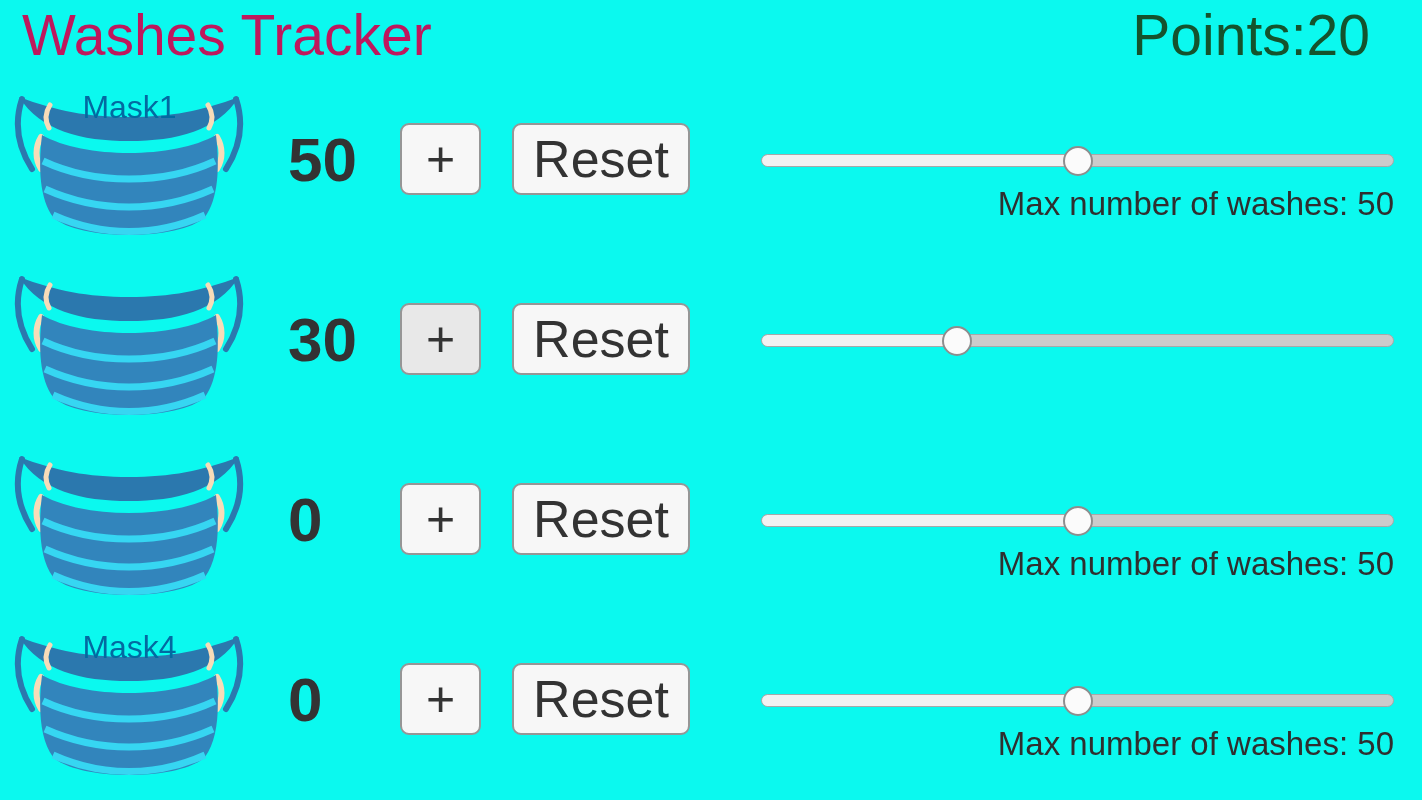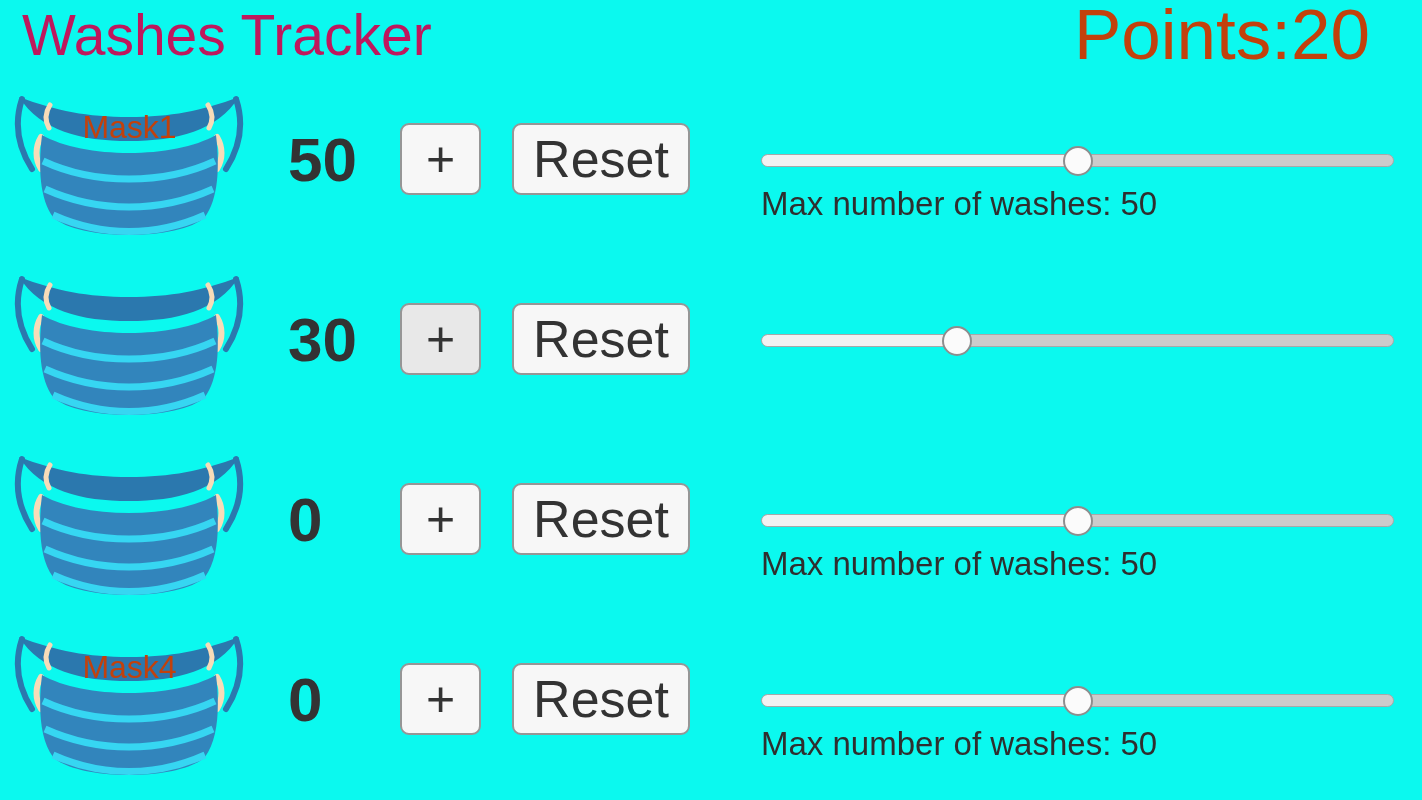--- a/index.html
+++ b/index.html
@@ -10,30 +10,30 @@
     color:#333;
     position:relative;
     overflow:hidden;
   }
   .title{
     position:absolute;left:22px;top:4px;
     font-size:57px;line-height:62px;color:#be185d;
   }
   .points{
     position:absolute;right:52px;top:4px;
-    font-size:71px;line-height:62px;color:#c2410c;white-space:nowrap;
+    font-size:57px;line-height:62px;color:#14532d;white-space:nowrap;
   }
   .row{position:absolute;left:0;width:1422px;height:180px;}
   .row1{top:75px;}  .row2{top:255px;}  .row3{top:435px;}  .row4{top:615px;}
 
   .mask-wrap{position:absolute;left:12px;top:4px;width:235px;height:172px;}
   .mask-wrap svg{position:absolute;left:0;top:0;width:235px;height:172px;}
   .mask-label{
     position:absolute;left:0;top:10px;width:235px;text-align:center;
-    font-size:32px;line-height:36px;color:#c2410c;margin-top:20px;
+    font-size:32px;line-height:36px;color:#0369a1;
   }
 
   .count{
     position:absolute;left:288px;top:46px;height:76px;
     display:flex;align-items:center;
     font-size:62px;color:#333;font-weight:bold;
   }
   .btn{
     position:absolute;top:48px;height:72px;
     background:#F7F7F7;border:2px solid #969696;border-radius:9px;
@@ -53,21 +53,21 @@
   .slider .track-fill{
     position:absolute;left:0;top:0;bottom:0;width:50%;
     background:#F2F2F2;border-radius:8px 0 0 8px;
   }
   .slider .thumb{
     position:absolute;top:0;width:30px;height:30px;
     background:#FBFBFB;border:2px solid #8E8E8E;border-radius:50%;
     box-sizing:border-box;
   }
   .max-label{
-    position:absolute;left:761px;top:110px;width:633px;text-align:left;
+    position:absolute;left:761px;top:110px;width:633px;text-align:right;
     font-size:33px;line-height:38px;color:#2F2F2F;white-space:nowrap;
   }
 </style>
 </head>
 <body>
 
 <svg width="0" height="0" style="position:absolute">
   <symbol id="mask-icon" viewBox="0 0 235 172">
     <path d="M7,18 C45,32 75,38 117,38 C159,38 189,32 227,18 C205,52 165,62 117,62 C69,62 29,52 7,18 Z" fill="#2B78AE"></path>
     <path d="M10,20 C2,44 6,68 20,90" stroke="#2B78AE" stroke-width="6" fill="none" stroke-linecap="round"></path>

